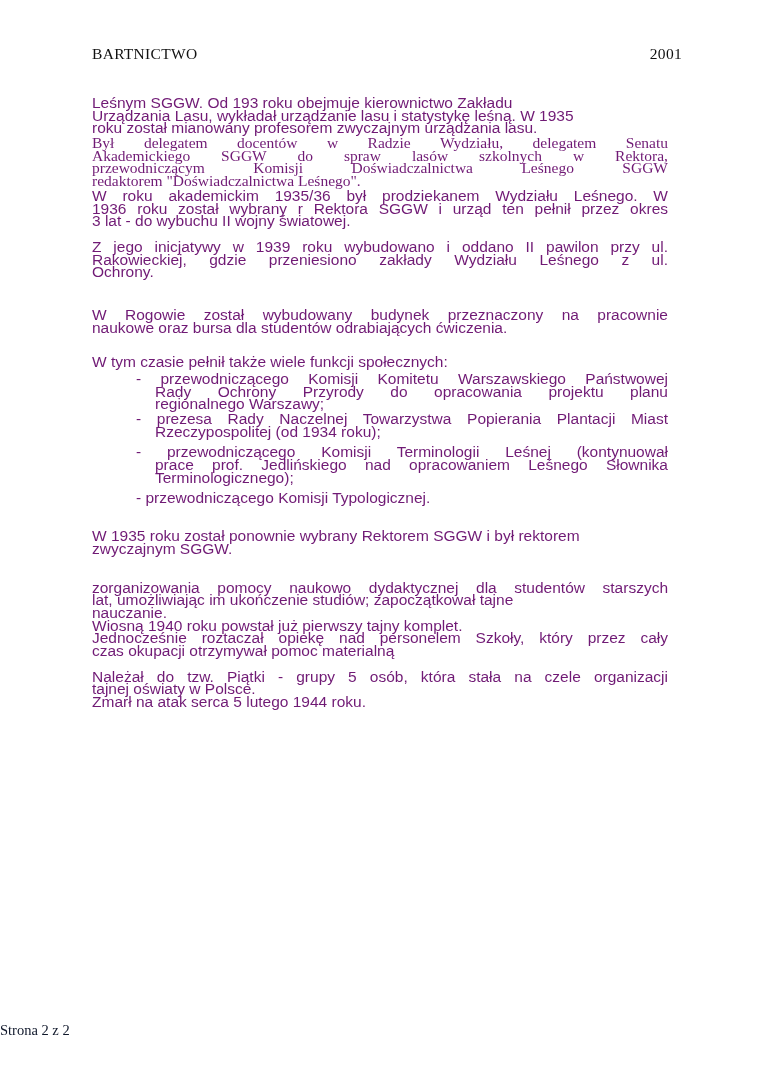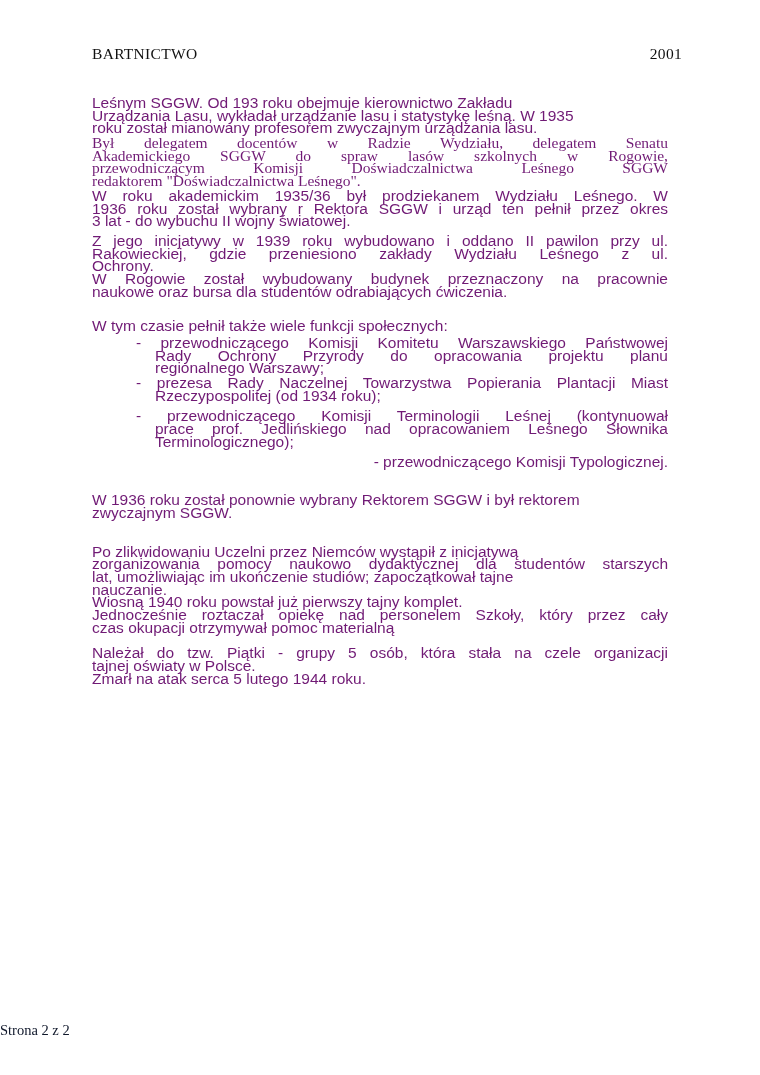--- a/index.html
+++ b/index.html
@@ -66,64 +66,63 @@
   </div>
 
   <div class="doc-body">
       <div class="block" style="margin-top: 0px;">
         <div class="line">Leśnym SGGW. Od 193 roku obejmuje kierownictwo Zakładu</div>
         <div class="line">Urządzania Lasu, wykładał urządzanie lasu i statystykę leśną. W 1935</div>
         <div class="line">roku został mianowany profesorem zwyczajnym urządzania lasu.</div>
       </div>
       <div class="block" style="margin-top: 2px; font-family: Liberation Serif, serif;">
         <div class="line j">Był delegatem docentów w Radzie Wydziału, delegatem Senatu</div>
-        <div class="line j">Akademickiego SGGW do spraw lasów szkolnych w Rogowie,</div>
+        <div class="line j">Akademickiego SGGW do spraw lasów szkolnych w Rektora,</div>
         <div class="line j">przewodniczącym Komisji Doświadczalnictwa Leśnego SGGW</div>
         <div class="line">redaktorem "Doświadczalnictwa Leśnego".</div>
       </div>
       <div class="block" style="margin-top: 2px;">
         <div class="line j">W roku akademickim 1935/36 był prodziekanem Wydziału Leśnego. W</div>
         <div class="line j">1936 roku został wybrany r Rektora SGGW i urząd ten pełnił przez okres</div>
         <div class="line">3 lat - do wybuchu II wojny światowej.</div>
       </div>
-      <div class="block" style="margin-top: 7px;">
+      <div class="block" style="margin-top: 13px;">
         <div class="line j">Z jego inicjatywy w 1939 roku wybudowano i oddano II pawilon przy ul.</div>
         <div class="line j">Rakowieckiej, gdzie przeniesiono zakłady Wydziału Leśnego z ul.</div>
         <div class="line">Ochrony.</div>
       </div>
-      <div class="block" style="">
+      <div class="block" style="margin-top: 30px;">
         <div class="line j">W Rogowie został wybudowany budynek przeznaczony na pracownie</div>
         <div class="line">naukowe oraz bursa dla studentów odrabiających ćwiczenia.</div>
       </div>
       <div class="block" style="margin-top: 22px;">
         <div class="line">W tym czasie pełnił także wiele funkcji społecznych:</div>
       </div>
       <div class="block" style="margin-top: 4px;">
         <div class="line j" style="padding-left: 44px;">- przewodniczącego Komisji Komitetu Warszawskiego Państwowej</div>
         <div class="line j" style="padding-left: 63px;">Rady Ochrony Przyrody do opracowania projektu planu</div>
         <div class="line" style="padding-left: 63px;">regionalnego Warszawy;</div>
       </div>
       <div class="block" style="margin-top: 2px;">
         <div class="line j" style="padding-left: 44px;">- prezesa Rady Naczelnej Towarzystwa Popierania Plantacji Miast</div>
         <div class="line" style="padding-left: 63px;">Rzeczypospolitej (od 1934 roku);</div>
       </div>
       <div class="block" style="margin-top: 8px;">
         <div class="line j" style="padding-left: 44px;">- przewodniczącego Komisji Terminologii Leśnej (kontynuował</div>
         <div class="line j" style="padding-left: 63px;">prace prof. Jedlińskiego nad opracowaniem Leśnego Słownika</div>
         <div class="line" style="padding-left: 63px;">Terminologicznego);</div>
       </div>
-      <div class="block" style="margin-top: 7px; text-align: right;">
+      <div class="block" style="margin-top: 7px;">
         <div class="line" style="padding-left: 44px;">- przewodniczącego Komisji Typologicznej.</div>
       </div>
       <div class="block" style="margin-top: 26px;">
-        <div class="line">W 1936 roku został ponownie wybrany Rektorem SGGW i był rektorem</div>
+        <div class="line">W 1935 roku został ponownie wybrany Rektorem SGGW i był rektorem</div>
         <div class="line">zwyczajnym SGGW.</div>
       </div>
       <div class="block" style="margin-top: 26px;">
-        <div class="line">Po zlikwidowaniu Uczelni przez Niemców wystąpił z inicjatywą</div>
         <div class="line j">zorganizowania pomocy naukowo dydaktycznej dla studentów starszych</div>
         <div class="line">lat, umożliwiając im ukończenie studiów; zapoczątkował tajne</div>
         <div class="line">nauczanie.</div>
       </div>
       <div class="block" style="margin-top: 0px;">
         <div class="line">Wiosną 1940 roku powstał już pierwszy tajny komplet.</div>
       </div>
       <div class="block" style="margin-top: 0px;">
         <div class="line j">Jednocześnie roztaczał opiekę nad personelem Szkoły, który przez cały</div>
         <div class="line">czas okupacji otrzymywał pomoc materialną</div>

